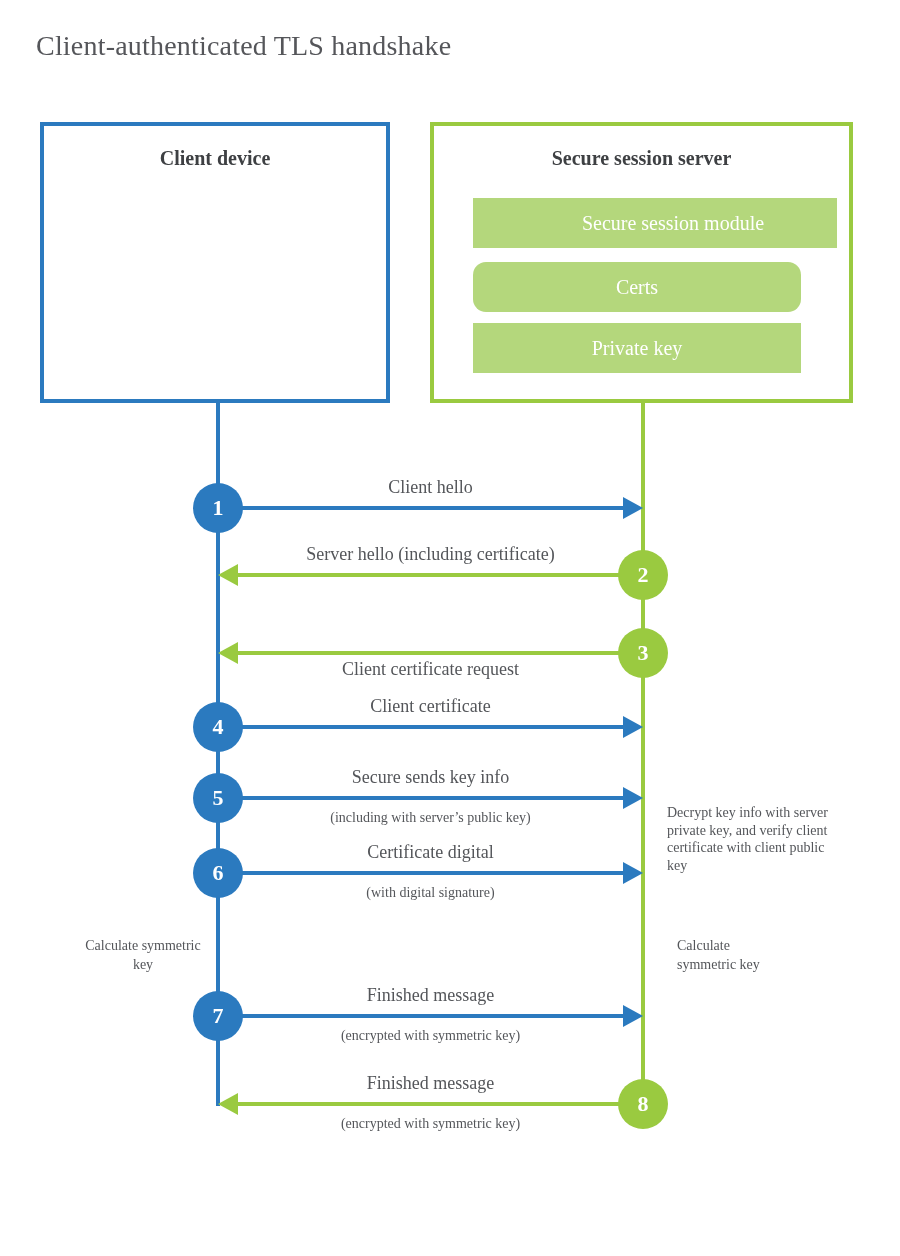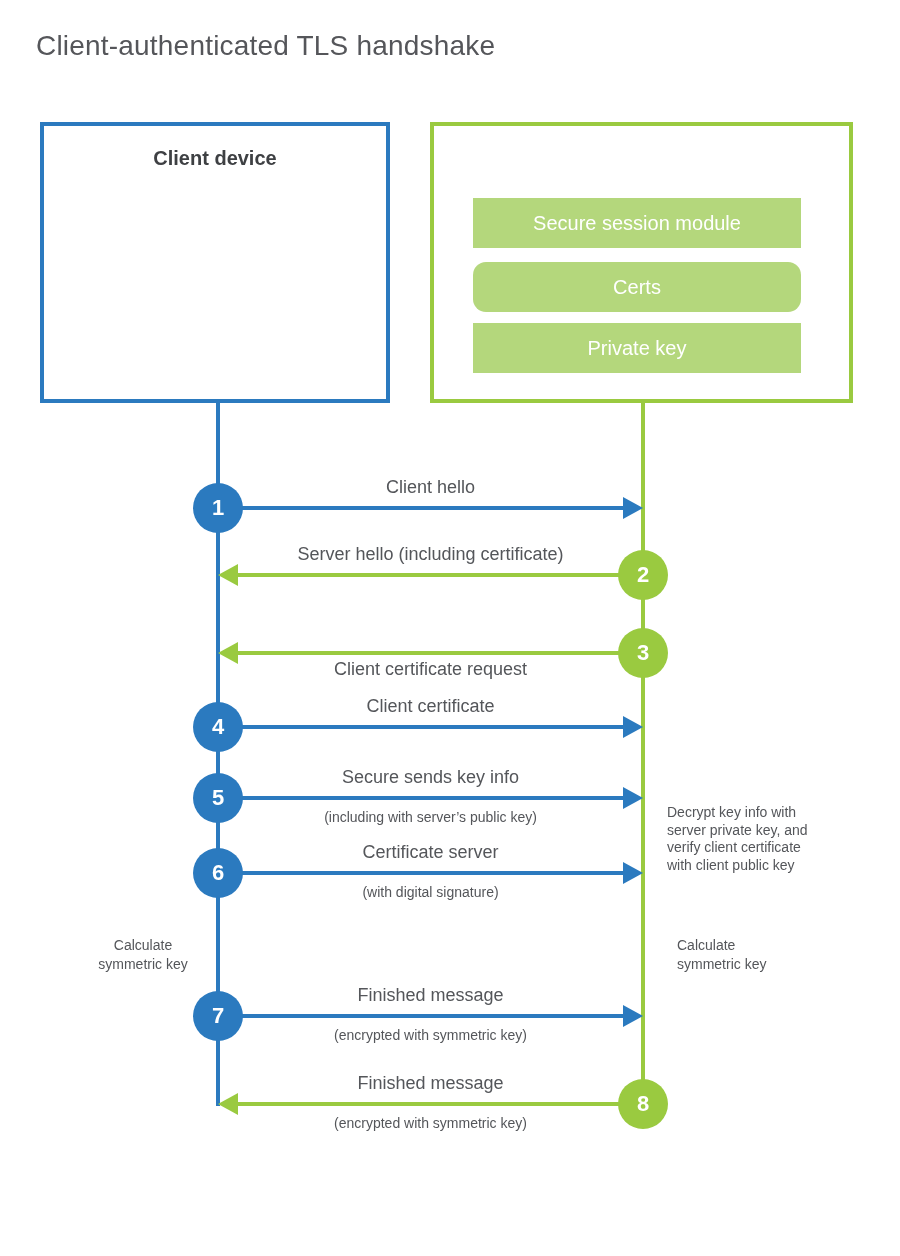--- a/index.html
+++ b/index.html
@@ -1,36 +1,36 @@
 <!DOCTYPE html>
 <html><head>
 <meta charset="utf-8">
 <style>
   html,body{margin:0;padding:0;background:#ffffff;}
   #canvas{
     position:relative;width:900px;height:1256px;background:#ffffff;overflow:hidden;
-    font-family:Liberation Sans, sans-serif;
+    font-family:Liberation Serif, serif;
     --blue:#2b7abf; --blue-fill:#5d9bd3; --green:#9aca40; --green-fill:#b4d77c;
     --ink:#54565a; --head:#3e4043;
   }
   .abs{position:absolute;}
   #title{left:36px;top:30px;font-size:28px;font-weight:400;color:#55565a;letter-spacing:.2px;}
   .actor-box{box-sizing:border-box;top:122px;height:281px;background:#fff;}
   #client-box{left:40px;width:350px;border:4px solid var(--blue);}
   #server-box{left:430px;width:423px;border:4px solid var(--green);}
   .actor-title{top:147px;font-size:20px;font-weight:700;color:var(--head);text-align:center;line-height:22px;}
   #client-title{left:40px;width:350px;}
   #server-title{left:430px;width:423px;}
   #client-module{left:78px;top:198px;width:277px;height:177px;background:var(--blue-fill);
     display:flex;align-items:center;justify-content:center;text-align:center;
     color:#ffffff;font-size:20px;line-height:27px;}
   #client-module span{max-width:175px;display:inline-block;}
   .server-bar{left:473px;width:328px;height:50px;background:var(--green-fill);
     color:#ffffff;font-size:20px;line-height:50px;text-align:center;}
-  #server-bar-0{top:198px;} #server-bar-1{top:262px;border-radius:13px;} #server-bar-2{top:323px;}
+  #server-bar-0{top:198px;padding-left:36px;} #server-bar-1{top:262px;border-radius:13px;} #server-bar-2{top:323px;}
   .lifeline{width:4px;top:403px;}
   #client-lifeline{left:216px;height:703px;background:var(--blue);}
   #server-lifeline{left:641px;height:701px;background:var(--green);}
   .circle{width:50px;height:50px;border-radius:50%;color:#ffffff;font-size:22px;font-weight:700;
     display:flex;align-items:center;justify-content:center;}
   .aline{height:4px;}
   .ahead{width:0;height:0;border-top:11px solid transparent;border-bottom:11px solid transparent;}
   .mlabel{left:218px;width:425px;text-align:center;font-size:18px;line-height:22px;color:var(--ink);}
   .msub{left:218px;width:425px;text-align:center;font-size:14px;line-height:17px;color:var(--ink);}
   .note{font-size:14px;line-height:17.5px;color:var(--ink);}
@@ -42,20 +42,21 @@
 <body>
 
 <div id="canvas" style="--blue: #2b7abf; --blue-fill: #5d9bd3; --green: #9aca40; --green-fill: #b4d77c; --ink: #54565a; --head: #3e4043;">
 
   <div class="abs" id="title">Client-authenticated TLS handshake</div>
 
   <div class="abs actor-box" id="client-box"></div>
   <div class="abs actor-title" id="client-title">Client device</div>
 
   <div class="abs actor-box" id="server-box"></div>
+  <div class="abs actor-title" id="server-title">Secure session server</div>
   <div class="abs server-bar" id="server-bar-0">Secure session module</div>
   <div class="abs server-bar" id="server-bar-1">Certs</div>
   <div class="abs server-bar" id="server-bar-2">Private key</div>
 
   <div class="abs lifeline" id="client-lifeline"></div>
   <div class="abs lifeline" id="server-lifeline"></div>
 
   <div id="messages">
       <div>
         <div class="abs aline" style="left: 218px; top: 506px; width: 405px; background: var(--blue);"></div>
@@ -85,21 +86,21 @@
         <div class="abs aline" style="left: 218px; top: 796px; width: 405px; background: var(--blue);"></div>
         <div class="abs ahead" style="top: 787px; left: 623px; border-left: 20px solid var(--blue);"></div>
         <div class="abs circle" style="left: 193px; top: 773px; background: var(--blue);">5</div>
         <div class="abs mlabel" style="top: 766px;">Secure sends key info</div>
         <div class="abs msub" style="top: 809px;">(including with server’s public key)</div>
       </div>
       <div>
         <div class="abs aline" style="left: 218px; top: 871px; width: 405px; background: var(--blue);"></div>
         <div class="abs ahead" style="top: 862px; left: 623px; border-left: 20px solid var(--blue);"></div>
         <div class="abs circle" style="left: 193px; top: 848px; background: var(--blue);">6</div>
-        <div class="abs mlabel" style="top: 841px;">Certificate server</div>
+        <div class="abs mlabel" style="top: 841px;">Certificate digital</div>
         <div class="abs msub" style="top: 884px;">(with digital signature)</div>
       </div>
       <div>
         <div class="abs aline" style="left: 218px; top: 1014px; width: 405px; background: var(--blue);"></div>
         <div class="abs ahead" style="top: 1005px; left: 623px; border-left: 20px solid var(--blue);"></div>
         <div class="abs circle" style="left: 193px; top: 991px; background: var(--blue);">7</div>
         <div class="abs mlabel" style="top: 984px;">Finished message</div>
         <div class="abs msub" style="top: 1027px;">(encrypted with symmetric key)</div>
       </div>
       <div>

